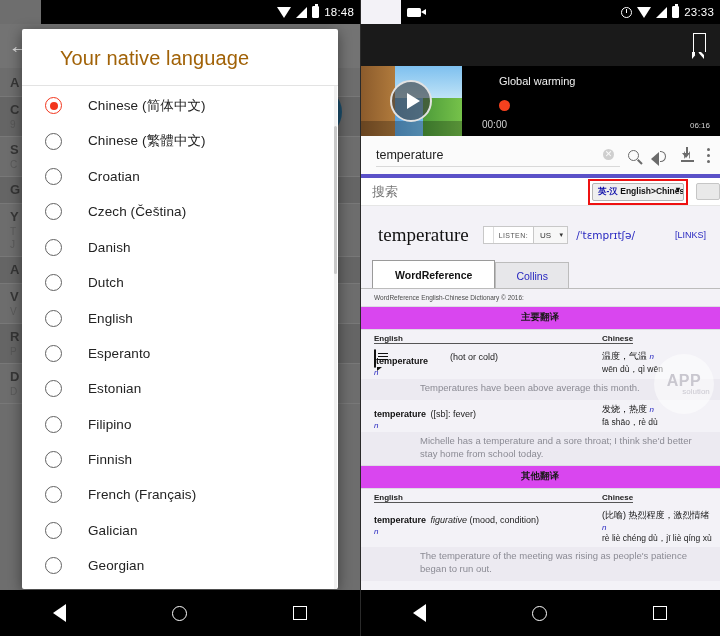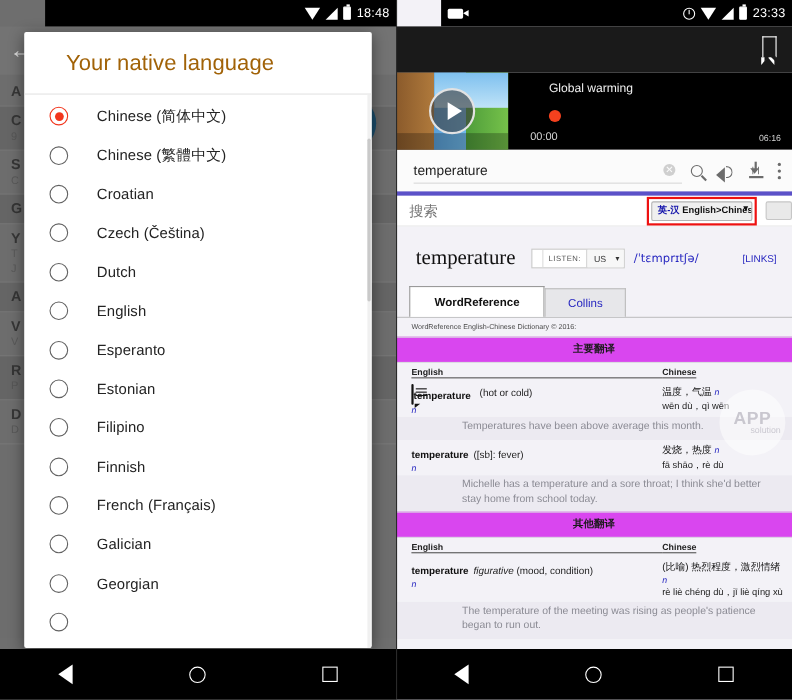--- a/index.html
+++ b/index.html
@@ -478,20 +478,24 @@
           <span class="radio"></span>
           <span class="lang-label">Chinese (繁體中文)</span>
         </div>
         <div class="lang-row">
           <span class="radio"></span>
           <span class="lang-label">Croatian</span>
         </div>
         <div class="lang-row">
           <span class="radio"></span>
           <span class="lang-label">Czech (Čeština)</span>
+        </div>
+        <div class="lang-row">
+          <span class="radio"></span>
+          <span class="lang-label">Danish</span>
         </div>
         <div class="lang-row">
           <span class="radio"></span>
           <span class="lang-label">Dutch</span>
         </div>
         <div class="lang-row">
           <span class="radio"></span>
           <span class="lang-label">English</span>
         </div>
         <div class="lang-row">
@@ -627,21 +631,21 @@
 
       <div class="sect-title">主要翻译</div>
       <div class="colheads">
         <span class="ch ch1">English</span>
         <span class="ch">Chinese</span>
       </div>
 
       <div class="entry">
         <div class="en">
           <span class="ebox"></span>
-          <span class="e-gloss" style="position:absolute;left:76px;top:5px;">(hot or cold)</span>
+          <span class="e-gloss" style="position:absolute;left:90px;top:5px;">(hot or cold)</span>
           <div class="e-word">temperature</div>
           <div class="e-pos">n</div>
         </div>
         <div class="zh">
           <div class="zh-main"><span>温度，气温</span>
             <span class="pos">n</span></div>
           <div class="zh-pin">wēn dù，qì wēn</div>
         </div>
       </div>
       <div class="example">Temperatures have been above average this month.</div>

